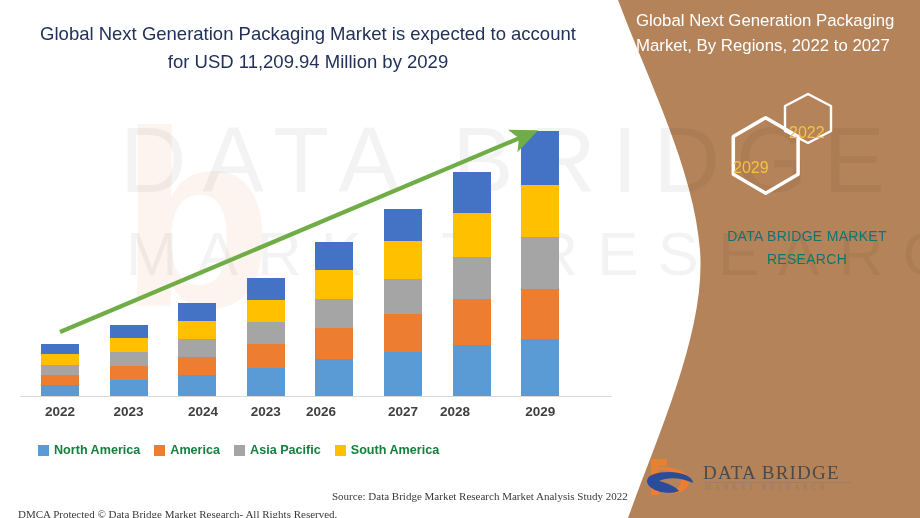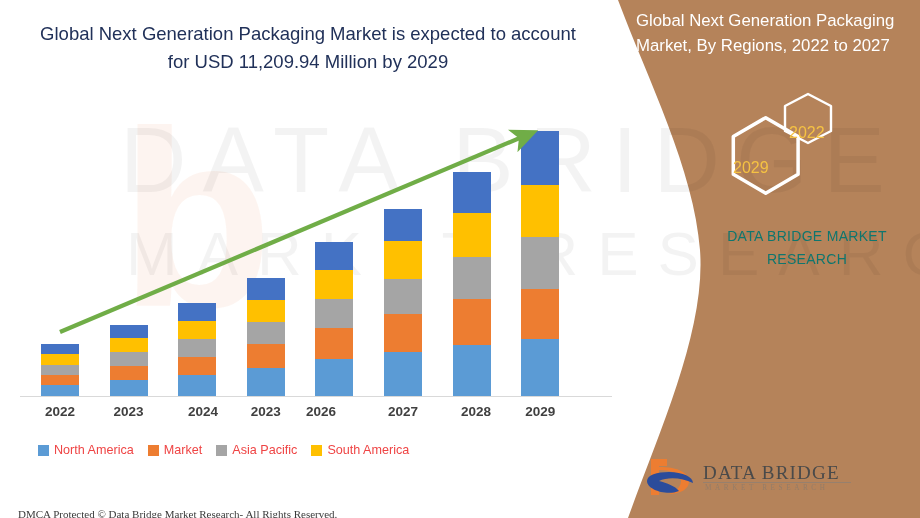--- a/index.html
+++ b/index.html
@@ -116,21 +116,21 @@
   .arrow-svg{position:absolute;left:0;top:0;width:620px;height:400px;pointer-events:none;}
 
   
   .legend{
     position:absolute;left:38px;top:443px;
     display:flex;align-items:center;gap:14px;
   }
   .legend-item{display:flex;align-items:center;gap:5px;}
   .legend-swatch{width:11px;height:11px;display:inline-block;}
   .legend-text{
-    font-size:12.6px;color:#ef4444;font-weight:400;white-space:nowrap;
+    font-size:12.6px;color:#15803d;font-weight:700;white-space:nowrap;
   }
 
   
   .footer-left{
     position:absolute;left:18px;top:508px;
     font-family:"Liberation Serif", serif;
     font-size:11px;color:#3a3a3a;white-space:nowrap;
   }
   .footer-right{
     position:absolute;left:332px;top:490px;
@@ -278,44 +278,45 @@
         </marker>
       </defs>
       <line x1="60" y1="332" x2="522" y2="137" stroke="#70AD47" stroke-width="4.2" marker-end="url(#ahead)"></line>
     </svg>
   <div class="xlabel" style="left: 25px;">2022</div>
       <div class="xlabel" style="left: 93.6px;">2023</div>
       <div class="xlabel" style="left: 168px;">2024</div>
       <div class="xlabel" style="left: 230.8px;">2023</div>
       <div class="xlabel" style="left: 286px;">2026</div>
       <div class="xlabel" style="left: 368px;">2027</div>
-      <div class="xlabel" style="left: 441px;">2028</div>
+      <div class="xlabel" style="left: 420px;">2028</div>
       <div class="xlabel" style="left: 505.2px;">2029</div>
     </div>
 
   <div class="legend" id="legend">
       <div class="legend-item">
         <span class="legend-swatch" style="background: rgb(91, 155, 213);"></span>
         <span class="legend-text">North America</span>
       </div>
       <div class="legend-item">
         <span class="legend-swatch" style="background: rgb(237, 125, 49);"></span>
-        <span class="legend-text">Market</span>
+        <span class="legend-text">America</span>
       </div>
       <div class="legend-item">
         <span class="legend-swatch" style="background: rgb(165, 165, 165);"></span>
         <span class="legend-text">Asia Pacific</span>
       </div>
       <div class="legend-item">
         <span class="legend-swatch" style="background: rgb(255, 192, 0);"></span>
         <span class="legend-text">South America</span>
       </div>
     </div>
 
   <div class="footer-left">DMCA Protected © Data Bridge Market Research- All Rights Reserved.</div>
+  <div class="footer-right">Source: Data Bridge Market Research Market Analysis Study 2022</div>
 
   <div class="logo">
     <svg width="56" height="50" viewBox="0 0 56 50">
       <path d="M6 4 L22 4 L22 11 L14 11 L14 40 L6 40 Z" fill="#ED7D31"></path>
       <path d="M14 12 C34 12, 44 18, 44 27 C44 34, 35 39, 24 39 C32 36, 36 31, 36 26 C36 19, 27 15, 14 15 Z" fill="#ED7D31"></path>
       <path d="M2 26 C2 20, 12 17, 24 17 C38 17, 48 22, 48 28 C36 22, 22 22, 14 26 C22 28, 30 31, 34 36 C22 41, 2 35, 2 26 Z" fill="#2B4C9B"></path>
     </svg>
     <div class="logo-title">DATA BRIDGE</div>
     <div class="logo-rule"></div>
     <div class="logo-sub">MARKET RESEARCH</div>

